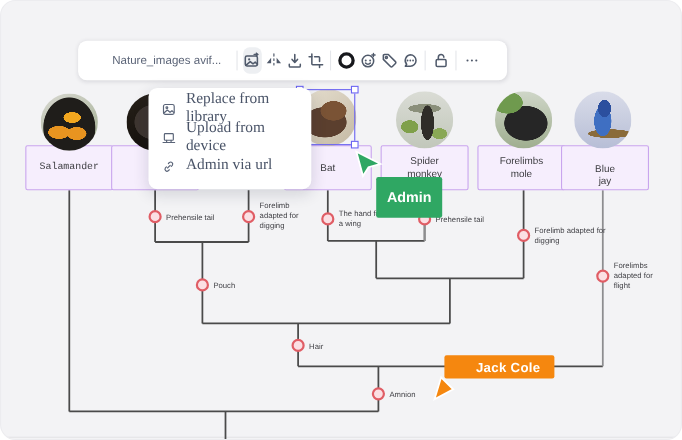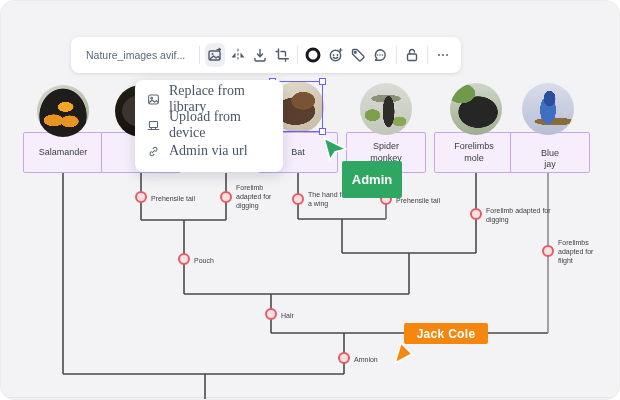--- a/index.html
+++ b/index.html
@@ -1,20 +1,20 @@
 <!DOCTYPE html>
 <html><head>
 <meta charset="utf-8">
 <style>
   html,body{margin:0;padding:0;background:#fff;font-family:"Liberation Sans",sans-serif;}
   .card{position:relative;width:620px;height:400px;background:#f3f3f5;border-radius:14px;overflow:hidden;border:1px solid #ececef;box-sizing:border-box;}
   svg{display:block}
   
   .toolbar{position:absolute;left:70px;top:36px;width:390px;height:36px;background:#fff;border-radius:8px;
-    box-shadow:0 1px 4px rgba(30,35,60,.12);display:flex;align-items:center;z-index:30;padding:0 7px;box-sizing:border-box;}
+    box-shadow:0 1px 4px rgba(30,35,60,.12);display:flex;align-items:center;z-index:30;padding:0 23px;box-sizing:border-box;}
   .tb-title{font-size:10.5px;color:#5c6578;padding:0 10px 0 8px;white-space:nowrap;}
   .tb-divider{width:1px;height:18px;background:#e4e6ea;margin:0 4px;}
   .tb-icon{width:24px;height:24px;border-radius:6px;display:flex;align-items:center;justify-content:center;margin:0 1px;cursor:pointer;}
   .tb-icon.active{background:#edeff2;}
   .tb-icon svg{stroke:#505a6b;fill:none;stroke-width:1.4;stroke-linecap:round;stroke-linejoin:round;}
   
   .menu{position:absolute;left:134px;top:79px;width:148px;height:92px;background:#fff;border-radius:8px;
     box-shadow:0 4px 14px rgba(30,35,60,.16);z-index:40;padding:6px 0;box-sizing:border-box;}
   .menu-item{display:flex;align-items:center;height:26px;padding:0 12px;cursor:pointer;}
   .menu-item svg{stroke:#5a6478;fill:none;stroke-width:1.3;stroke-linecap:round;stroke-linejoin:round;margin-right:9px;flex:none;}
@@ -33,21 +33,21 @@
   
   .selection{position:absolute;left:271px;top:80px;width:51px;height:51px;border:1.5px solid #6a63f2;z-index:12;box-sizing:border-box;}
   .handle{position:absolute;width:7px;height:7px;background:#fff;border:1.5px solid #6a63f2;box-sizing:border-box;}
   
   .tree{position:absolute;left:0;top:0;z-index:2;}
   .trait-node{position:absolute;width:12px;height:12px;border-radius:50%;background:#fbdfe3;border:2px solid #e05d65;box-sizing:border-box;z-index:5;}
   .trait-label{position:absolute;font-size:7px;color:#3f3f44;line-height:1.3;z-index:5;}
   
   .badge{position:absolute;color:#fff;font-weight:bold;display:flex;align-items:center;justify-content:center;z-index:50;border-radius:2px;}
   .badge-admin{left:341px;top:160px;width:60px;height:37px;background:#2fa763;font-size:13px;}
-  .badge-jack{left:403px;top:322px;width:84px;height:21px;background:#f5870f;font-size:12px;letter-spacing:.3px;}
+  .badge-jack{left:403px;top:322px;width:84px;height:21px;background:#f5870f;font-size:12px;letter-spacing:.3px;padding-left:16px;}
   .cursor{position:absolute;z-index:51;}
   .bottom-edge{position:absolute;left:0;top:396px;width:620px;height:1px;background:#e4e4e7;z-index:1;}
 </style>
 </head>
 <body>
 
 <div class="card">
 
   <svg class="tree" width="620" height="400">
     <g stroke="#4a4a4a" stroke-width="1.6" fill="none">
@@ -66,21 +66,21 @@
   </svg>
   <div class="bottom-edge"></div>
 
   <div class="avatar ph-salamander" style="left:36px;top:84px;"></div>
   <div class="avatar ph-hidden" style="left:114px;top:84px;"></div>
   <div class="avatar ph-bat" style="left:271px;top:80px;"></div>
   <div class="avatar ph-monkey" style="left:359px;top:82px;"></div>
   <div class="avatar ph-mole" style="left:449px;top:82px;"></div>
   <div class="avatar ph-jay" style="left:521px;top:82px;"></div>
 
-  <div class="animal-box" style="left:22px;top:131px;">
+  <div class="animal-box" style="left:22px;top:131px;font-family:Liberation Mono, monospace;">
       <span>Salamander</span>
     </div>
   <div class="animal-box" style="left:100px;top:131px;">
       <span style="display:block;width:12px;">A c</span>
     </div>
   <div class="animal-box" style="left:345px;top:131px;">
       <span style="display:block;width:46px;">Spider monkey</span>
     </div>
   <div class="animal-box" style="left:257px;top:131px;">
       <span>Bat</span>

